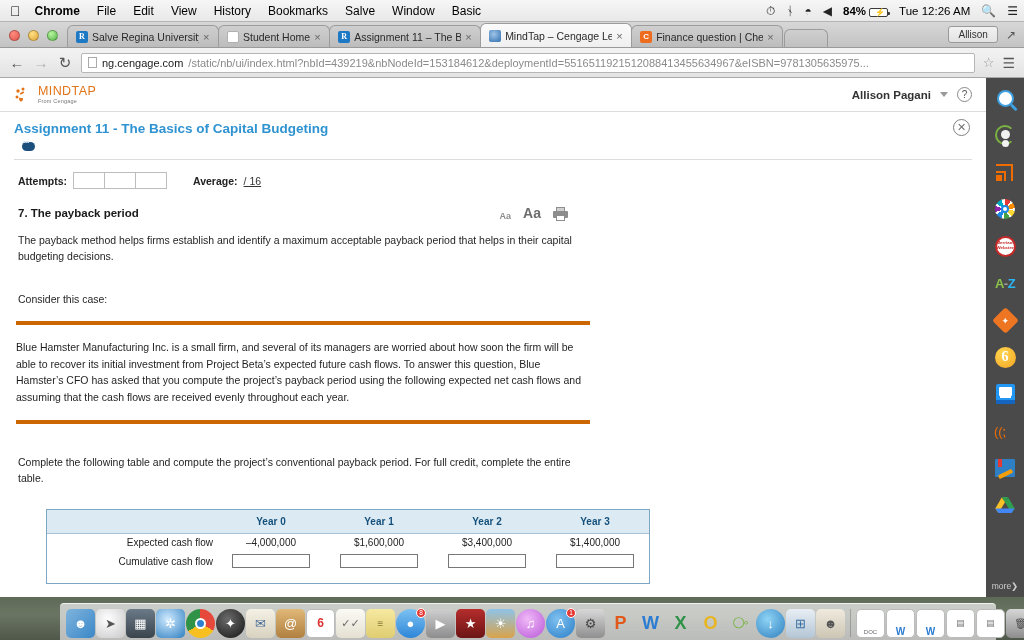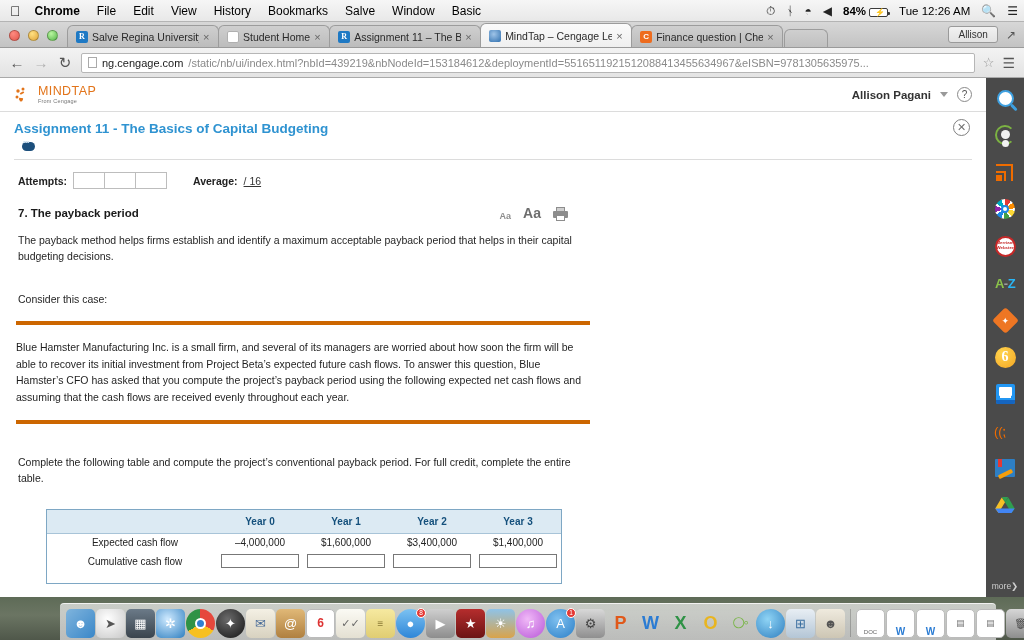--- a/index.html
+++ b/index.html
@@ -156,31 +156,31 @@
   .print-ic .out { position: absolute; left: 3px; top: 8px; width: 9px; height: 6px; background: #fff; border: 1px solid #8d8d8d; }
 
   .body-text { font-size: 10.5px; color: #1f1f1f; line-height: 1.55; width: 560px; margin-left: 18px; }
   .p-gap { margin-top: 11px; }
   .p-gap2 { margin-top: 26px; }
   .orange-rule { height: 4px; background: #cc6600; width: 574px; margin-left: 16px; }
   .case-block { width: 574px; margin-left: 16px; font-size: 10.5px; color: #1f1f1f; line-height: 1.6; padding: 14px 0; }
 
   
   .tbl-wrap {
-    width: 516px; margin: 22px 0 0 46px;
+    width: 604px; margin: 22px 0 0 46px;
     border: 1px solid #7ea7c4; background: #fff; padding: 0;
   }
   table.cf { width: 100%; border-collapse: collapse; font-size: 10px; }
   table.cf thead th {
     background: #dceaf3; color: #14507c; font-weight: bold; text-align: center;
     padding: 6px 4px; border-bottom: 1px solid #a8c4d8; font-size: 10px;
   }
   table.cf thead th.lead { background: #dceaf3; }
   table.cf td { padding: 3px 4px; color: #222; text-align: center; }
-  table.cf td.lead { text-align: center; padding-left: 10px; white-space: nowrap; }
+  table.cf td.lead { text-align: right; padding-left: 10px; white-space: nowrap; }
   .cellbox { width: 78px; height: 14px; border: 1px solid #777; background: #fff; display: inline-block; }
   .pb-row td { padding-top: 14px; }
   .pb-label { text-align: left; padding-left: 10px; white-space: nowrap; font-size: 10px; color: #222; }
   .pb-box { width: 84px; height: 15px; border: 1px solid #777; background: #fff; display: inline-block; }
   .tbl-foot { height: 10px; }
 
   
   .right-rail {
     width: 38px; height: 519px; background: #4a4a4a;
     display: flex; flex-direction: column; align-items: center; padding-top: 6px; gap: 9px;

